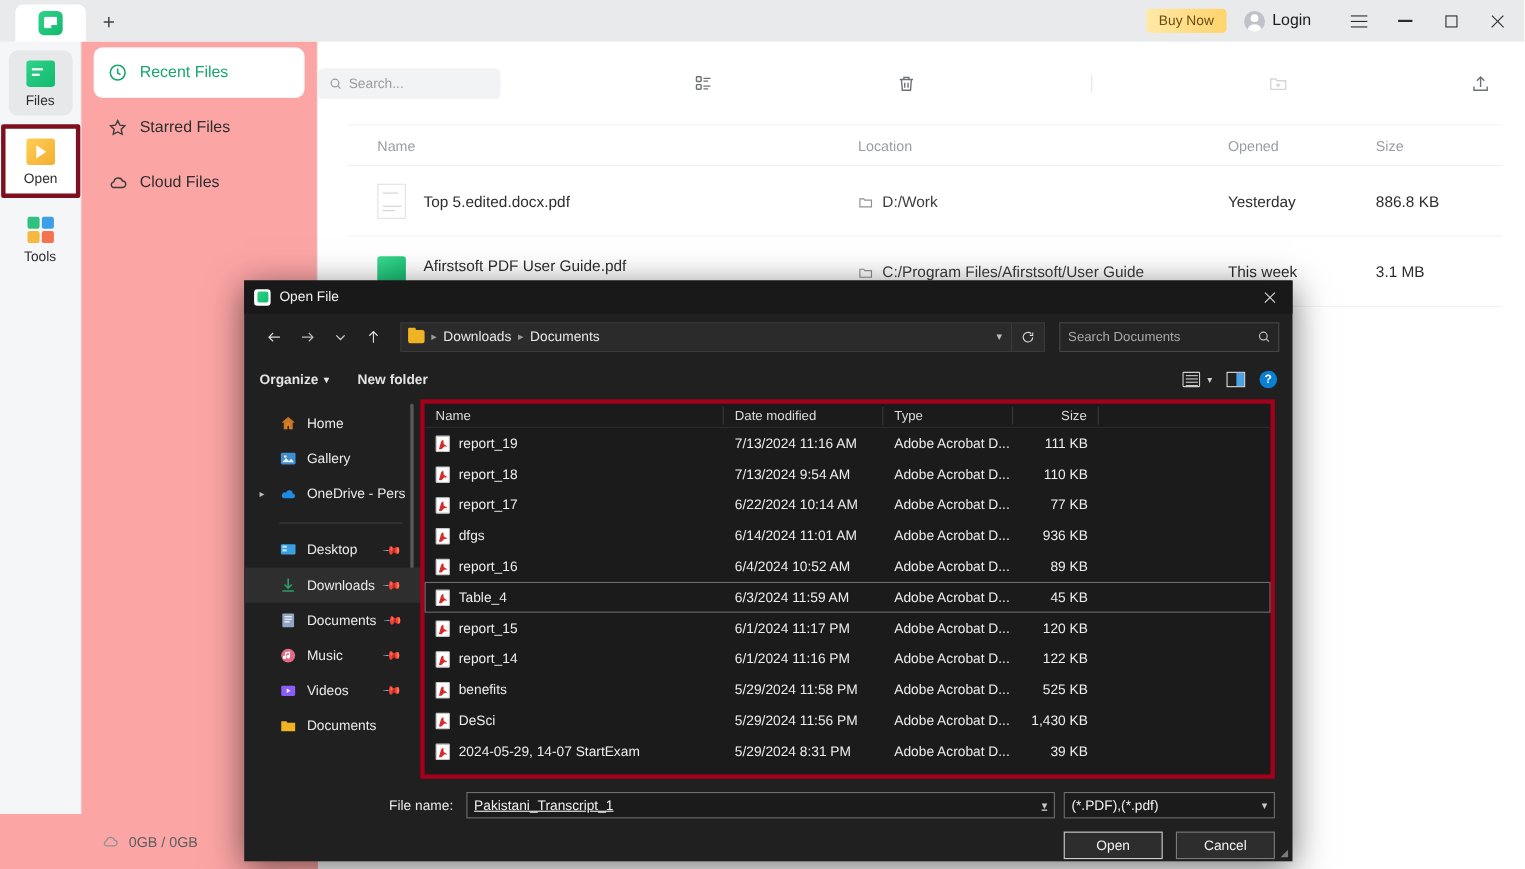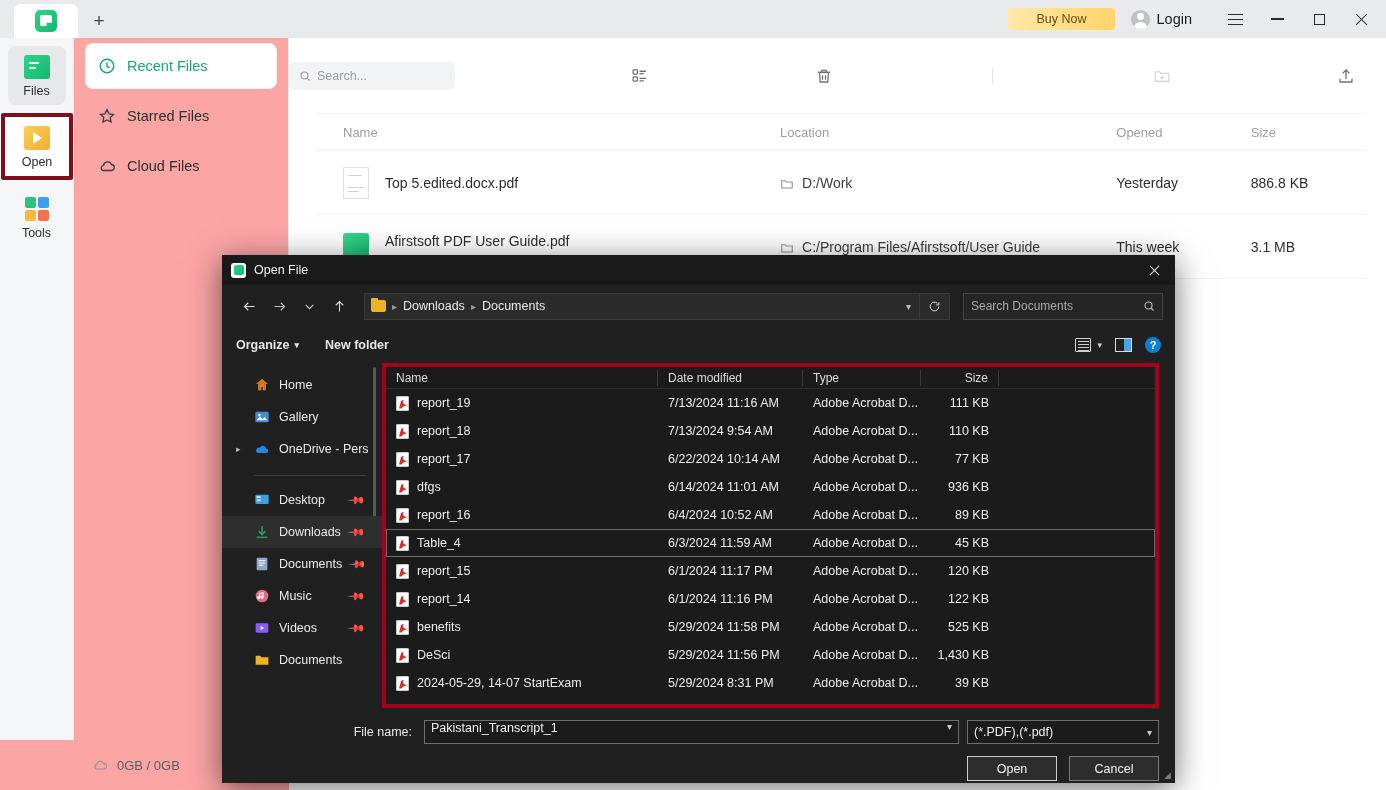--- a/index.html
+++ b/index.html
@@ -38,21 +38,21 @@
     width: 34px; height: 34px; display: flex; align-items: center;
     justify-content: center; color: #444; font-size: 19px;
     margin-left: 4px; font-weight: 300;
   }
   .title-right {
     margin-left: auto; display: flex; align-items: center;
     height: 38px; padding-right: 4px; gap: 0;
   }
   .buy-now {
     background: linear-gradient(90deg,#ffe9a8,#ffd46b);
-    color: #6a4c10; font-size: 12.5px; padding: 4px 28px;
+    color: #6a4c10; font-size: 12.5px; padding: 4px 11px;
     border-radius: 4px; margin-right: 16px; white-space: nowrap;
   }
   .login-wrap { display: flex; align-items: center; gap: 7px; margin-right: 22px; }
   .avatar-ic {
     width: 19px; height: 19px; border-radius: 50%;
     background: #bfc3c7; position: relative; overflow: hidden;
   }
   .avatar-ic::before {
     content:""; position:absolute; left:6px; top:3.5px;
     width:7px; height:7px; border-radius:50%; background:#fff;
@@ -239,21 +239,21 @@
     width:13px;height:15px;background:#fff;border:1px solid #c8c8c8;flex:none;position:relative;border-radius:1px;
   }
   .pdf-ic::after{content:"";position:absolute;left:2px;top:3px;width:8px;height:9px;background:#d82b2b;
     clip-path:polygon(0 100%,25% 20%,50% 0,55% 45%,100% 70%,60% 72%,30% 100%);}
 
   .dlg-footer{padding:12px 16px 0 0;}
   .fn-row{display:flex;align-items:center;justify-content:flex-end;gap:8px;}
   .fn-label{font-size:12.5px;color:#e8e8e8;margin-right:4px;}
   .fn-input{
     width:535px;height:24px;border:1px solid #6f6f6f;background:#1b1b1b;color:#f0f0f0;
-    display:flex;padding:0 6px;font-size:12.5px;
+    display:flex;align-items:center;padding:0 6px;font-size:12.5px;text-decoration:underline;
   }
   .fn-input .cv{margin-left:auto;color:#c8c8c8;font-size:10px;}
   .fn-type{
     width:192px;height:24px;border:1px solid #6f6f6f;background:#1b1b1b;color:#f0f0f0;
     display:flex;align-items:center;padding:0 6px;font-size:12.5px;
   }
   .fn-type .cv{margin-left:auto;color:#c8c8c8;font-size:10px;}
   .btn-row{display:flex;justify-content:flex-end;gap:12px;margin-top:12px;}
   .dbtn{
     width:90px;height:25px;border:1px solid #7a7a7a;background:#2d2d2d;color:#f2f2f2;

